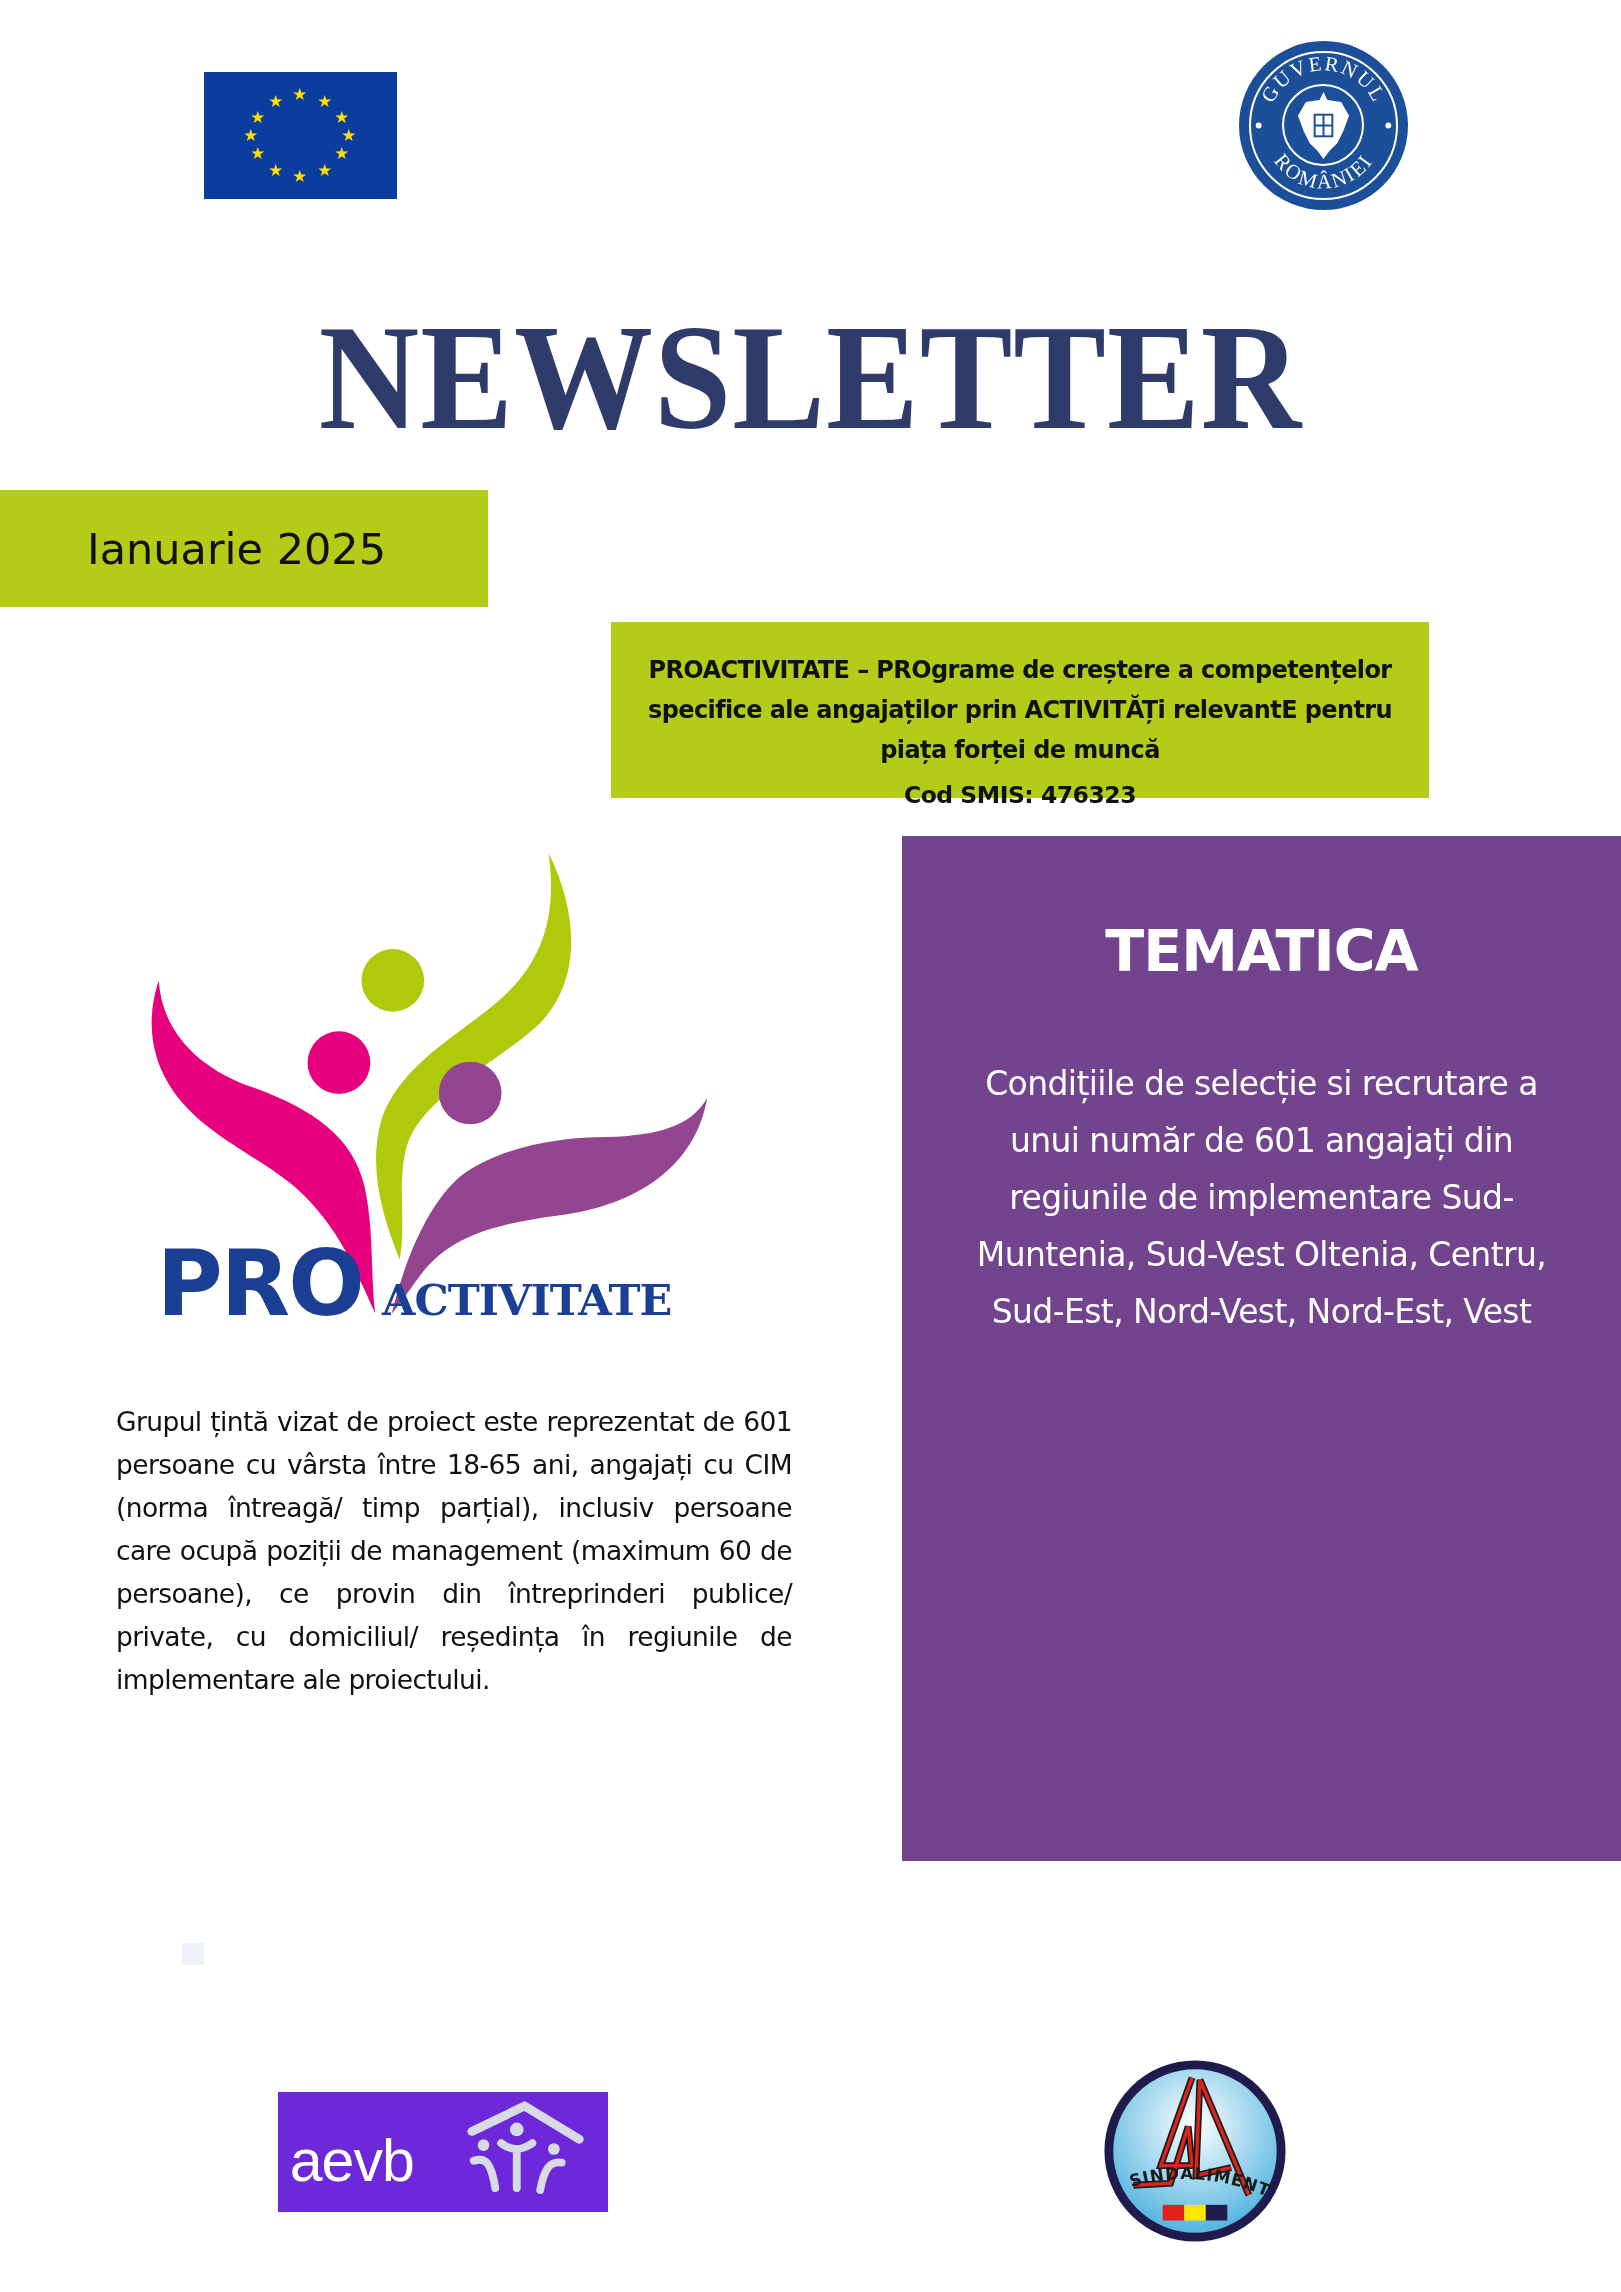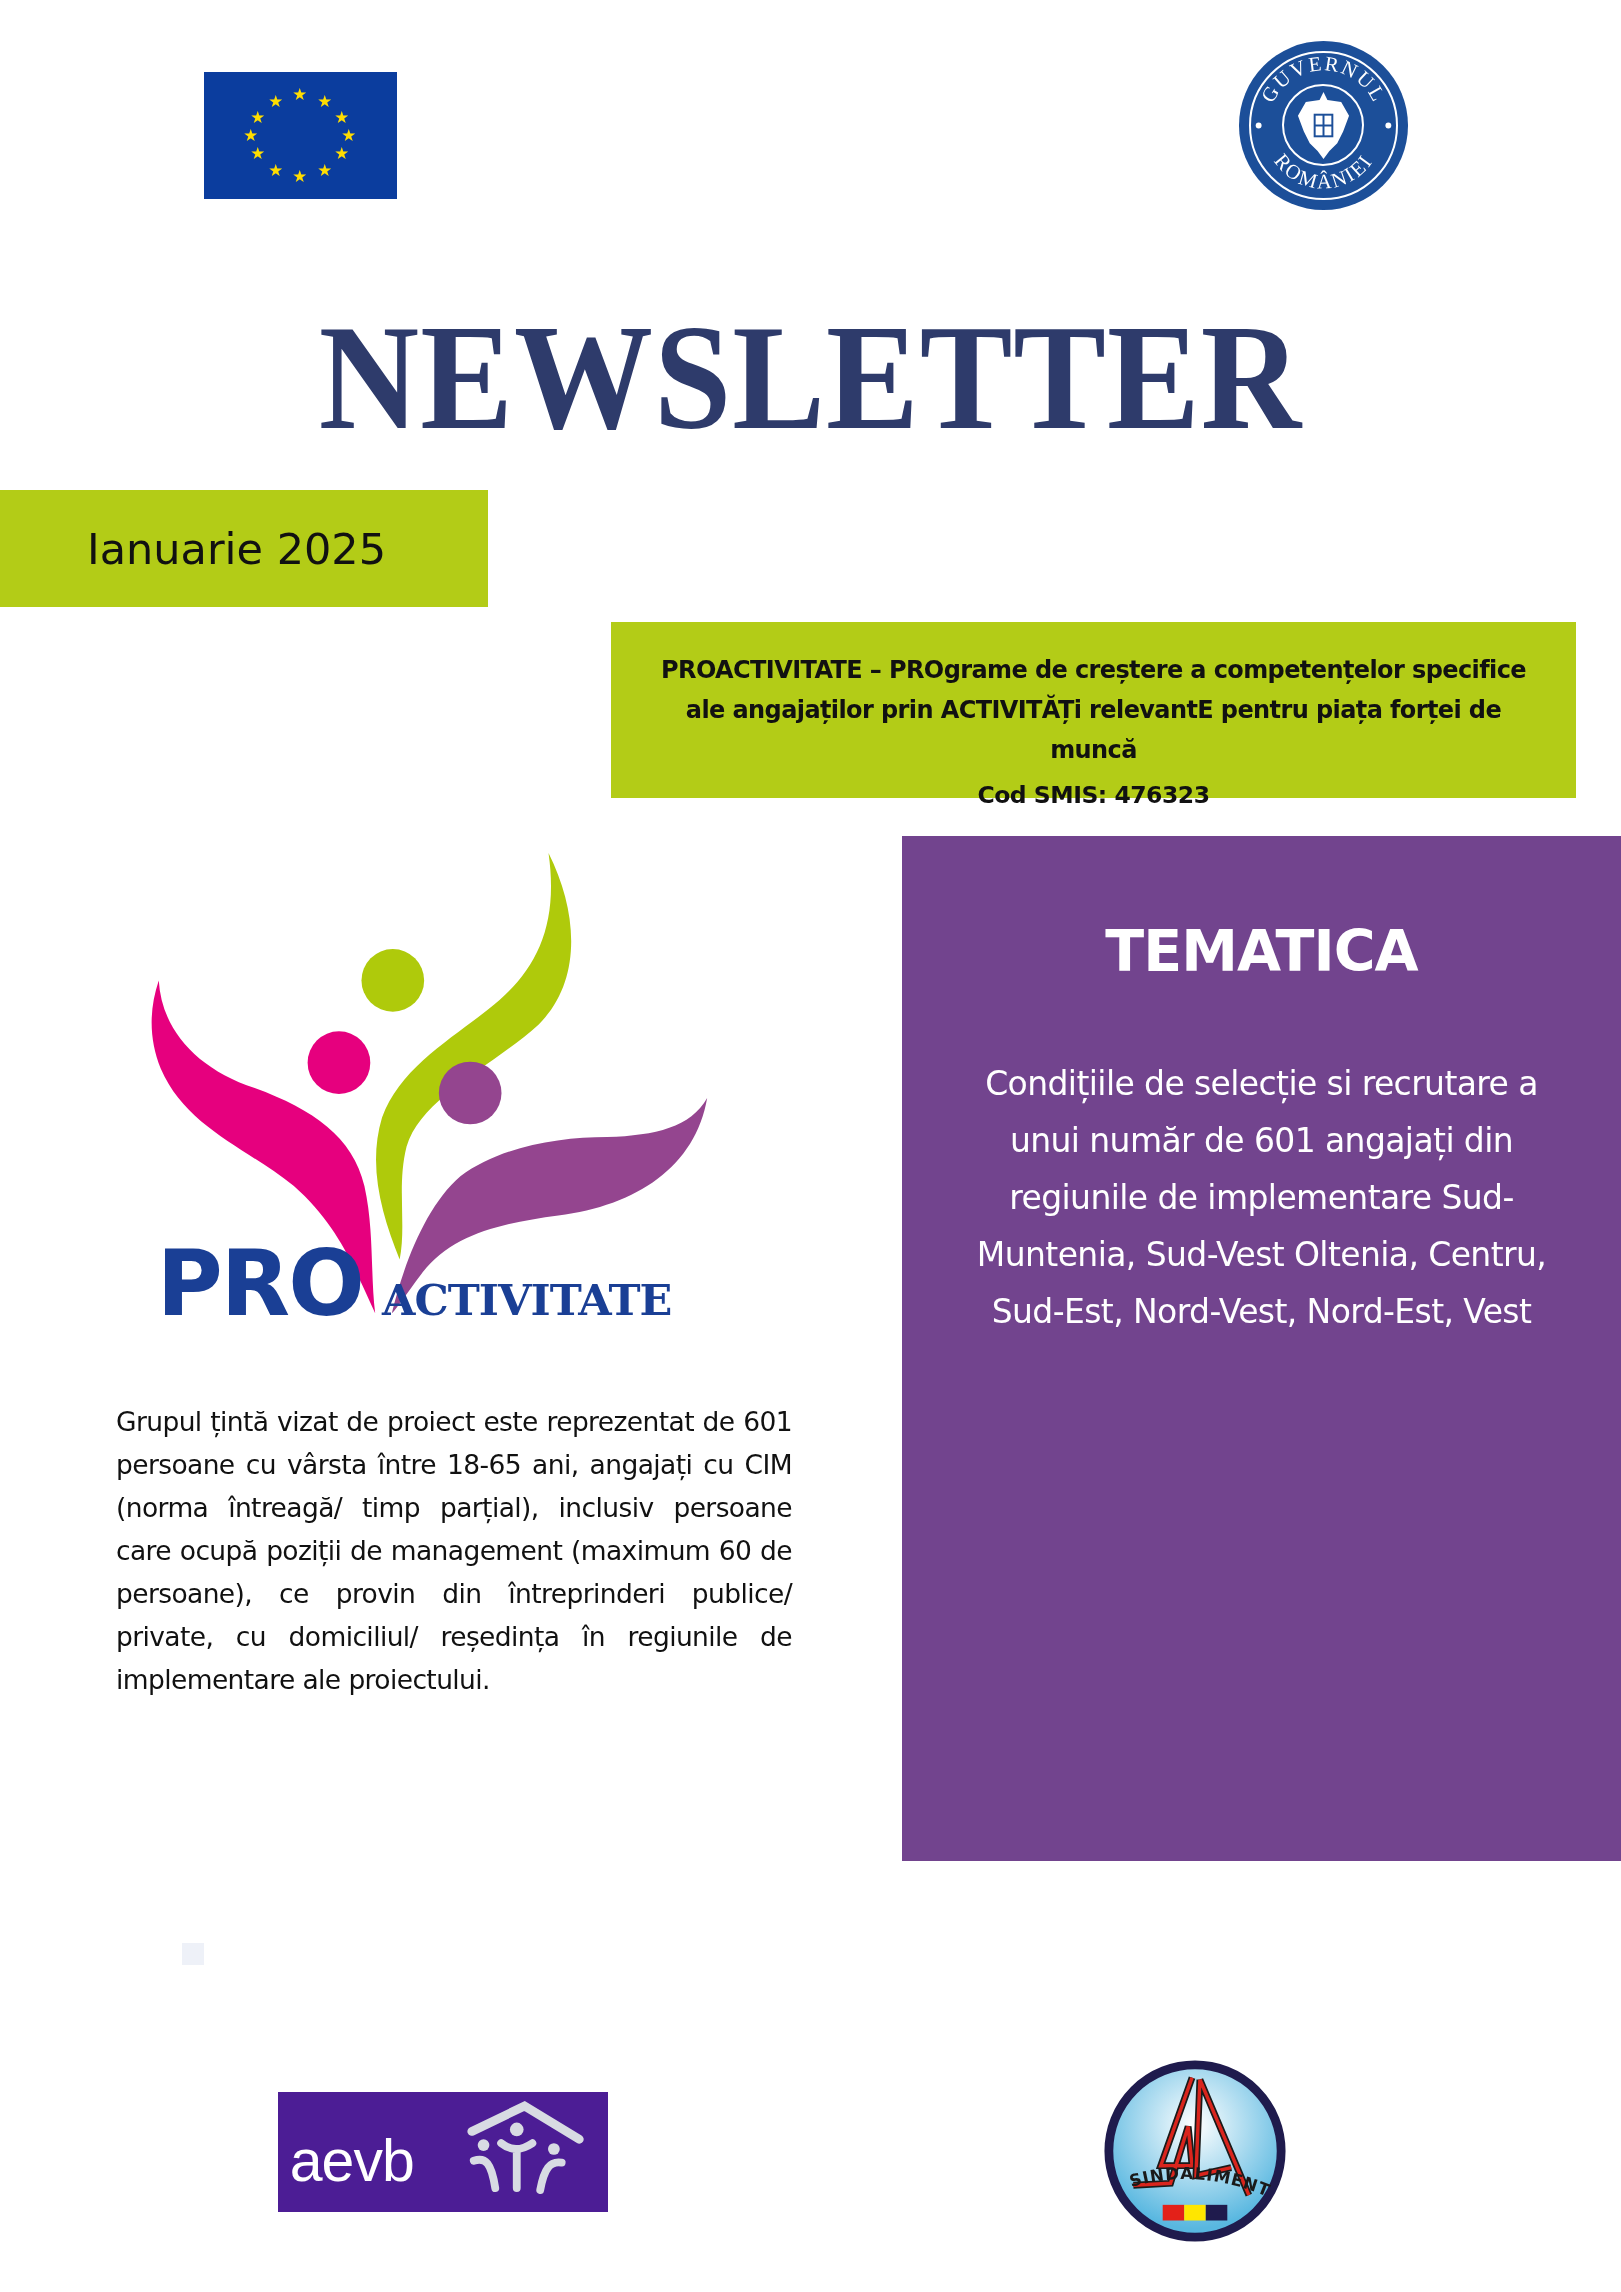--- a/index.html
+++ b/index.html
@@ -19,40 +19,40 @@
   .gov-seal svg { position: absolute; left: 0; top: 0; }
 
   
   .title { position: absolute; left: 0; width: 1621px; top: 304px; text-align: center; font-family: "Liberation Serif", "DejaVu Serif", serif; font-weight: bold; font-size: 139px; color: #2e3b6b; letter-spacing: 1px; transform: scaleY(1.08); line-height: 147px; }
 
   
   .date-bar { position: absolute; left: 0; top: 490px; width: 488px; height: 117px; background: #b3cc17; display: flex; align-items: center; }
   .date-bar span { margin-left: 87px; font-family: "DejaVu Sans", sans-serif; font-size: 43px; color: #111111; }
 
   
-  .project-bar { position: absolute; left: 611px; top: 622px; width: 965px; height: 176px; background: #b3cc17; text-align: center; color: #111111; font-family: "DejaVu Sans", sans-serif; font-weight: bold; }
+  .project-bar { position: absolute; left: 611px; top: 622px; width: 818px; height: 176px; background: #b3cc17; text-align: center; color: #111111; font-family: "DejaVu Sans", sans-serif; font-weight: bold; }
   .project-bar .p-title { margin-top: 28px; font-size: 24px; line-height: 40px; letter-spacing: -0.6px; padding: 0 29px; }
   .project-bar .p-code { margin-top: 10.8px; font-size: 23.5px; line-height: 29px; letter-spacing: -0.5px; }
 
   
   .pro-logo { position: absolute; left: 147px; top: 853px; width: 568px; height: 480px; }
 
   
   .tematica { position: absolute; left: 902px; top: 836px; width: 719px; height: 1025px; background: #72448e; color: #ffffff; text-align: center; }
   .tematica .t-heading { margin-top: 81px; font-family: "DejaVu Sans", sans-serif; font-weight: bold; font-size: 57px; letter-spacing: -1px; line-height: 69px; }
   .tematica .t-body { margin: 69px auto 0; width: 588px; font-family: "DejaVu Sans", sans-serif; font-size: 33px; line-height: 57px; letter-spacing: -0.6px; }
 
   
   .body-text { position: absolute; left: 116px; top: 1400px; width: 676px; font-family: "DejaVu Sans", sans-serif; font-size: 26.5px; line-height: 43px; text-align: justify; letter-spacing: -0.6px; color: #111111; }
   .body-text p.note { color: #1a2a7a; margin-top: 17.6px; }
 
   .small-mark { position: absolute; left: 182px; top: 1943px; width: 21.6px; height: 21.6px; background: #eef1f8; }
 
   
-  .aevb { position: absolute; left: 278px; top: 2092px; width: 330px; height: 120px; background: #4c1d95; }
+  .aevb { position: absolute; left: 278px; top: 2092px; width: 330px; height: 120px; background: #6d28d9; }
   .aevb .aevb-text { position: absolute; left: 11.8px; top: 35px; color: #ffffff; font-family: "Liberation Sans", sans-serif; font-size: 59px; letter-spacing: -1px; }
   .aevb svg { position: absolute; left: 186px; top: 7.8px; }
 
   
   .sinda { position: absolute; left: 1102px; top: 2058px; width: 186px; height: 186px; }
 </style>
 </head>
 <body>
 
 <div class="eu-logo">

